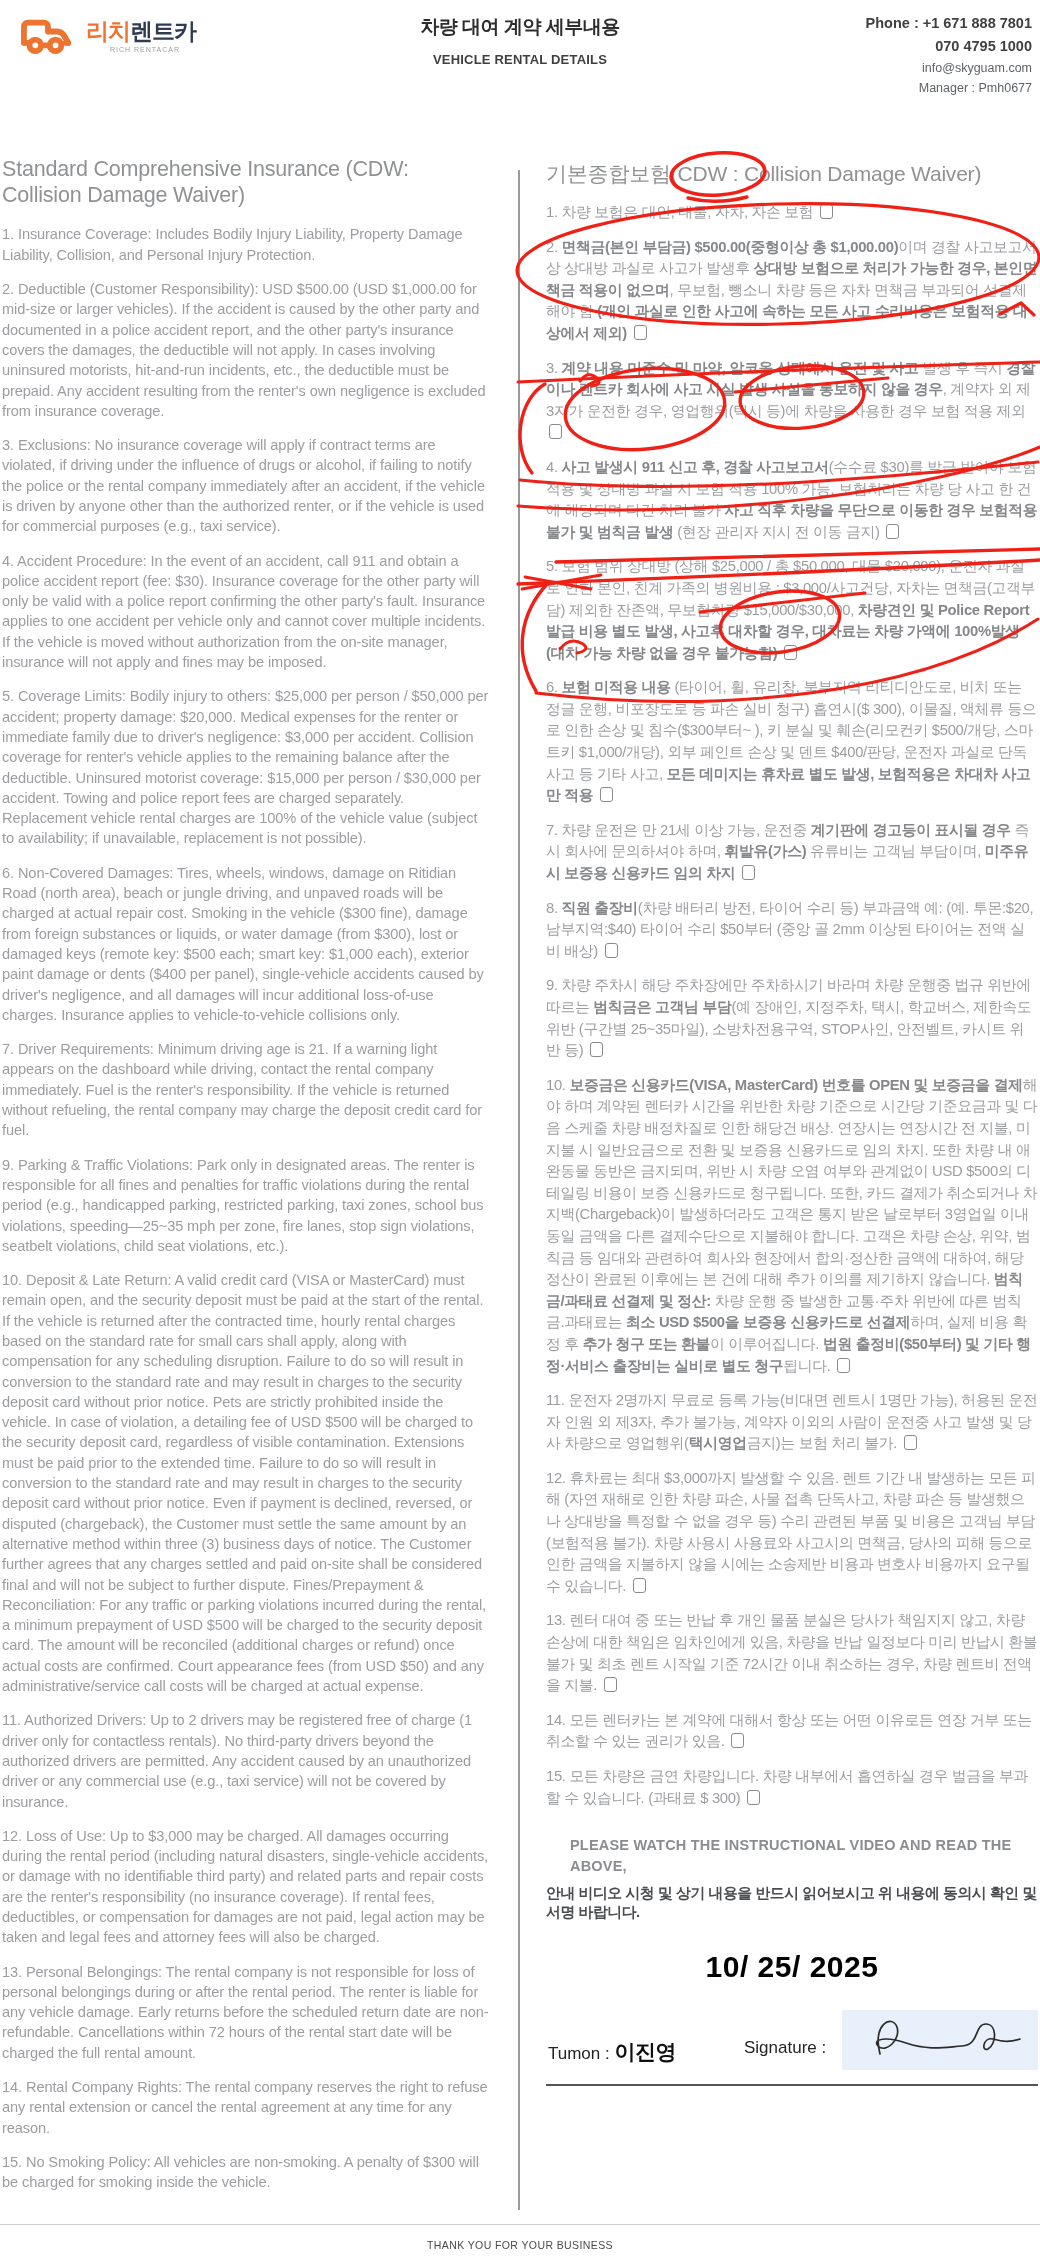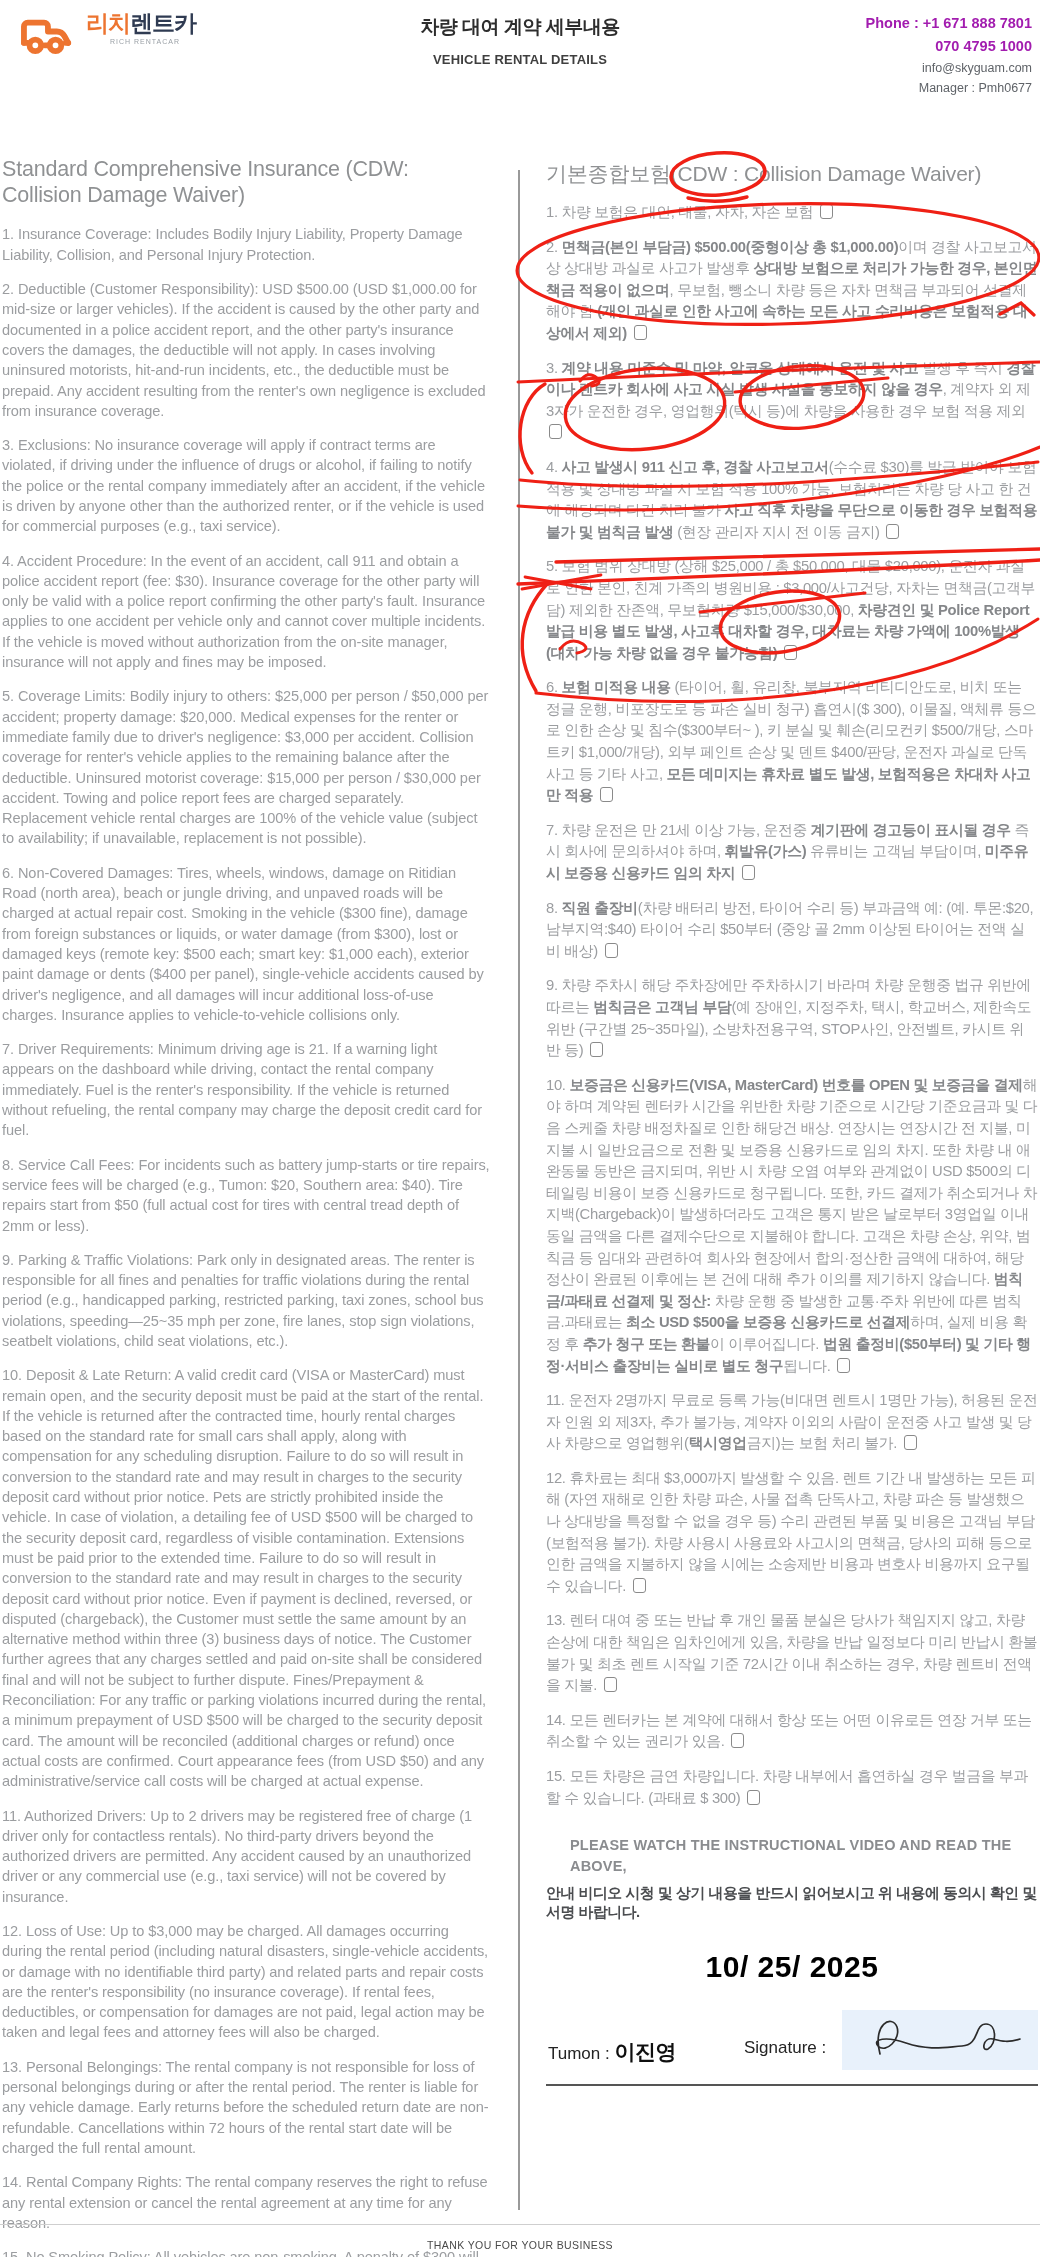--- a/index.html
+++ b/index.html
@@ -7,29 +7,29 @@
     --heading-gray:#8F9193; --red:#EF2015; --ink:#222; --sig-bg:#E8F1FB; --divider:#777;
   }
   html,body{margin:0;padding:0;background:#fff;}
   body{font-family:"Liberation Sans","DejaVu Sans",sans-serif; width:1040px; height:2257px; position:relative; overflow:hidden;}
 
   
   .header{position:absolute;top:0;left:0;width:1040px;height:160px;}
   .logo{position:absolute;left:14px;top:10px;display:flex;align-items:flex-start;}
   .logo .truck{width:78px;height:48px;}
   .logo-text{margin-left:-6px;margin-top:2px;line-height:1;}
-  .logo-kr{font-size:23px;font-weight:bold;letter-spacing:-1px;}
+  .logo-kr{font-size:23px;font-weight:bold;letter-spacing:-1px;margin-top:8px;}
   .logo-kr .rich{color:var(--brand-orange);}
   .logo-kr .rent{color:var(--brand-navy);}
   .logo-sub{font-size:7px;color:#9aa0a6;letter-spacing:1px;margin-top:3px;margin-left:24px;}
   .title-block{position:absolute;left:320px;top:14px;width:400px;text-align:center;}
   .title-kr{font-size:19px;font-weight:bold;color:#2d2d2d;letter-spacing:-0.5px;}
   .title-en{font-size:13px;font-weight:bold;color:#3f3f3f;margin-top:12px;letter-spacing:0.2px;}
   .contact{position:absolute;right:8px;top:12px;text-align:right;line-height:1.6;}
-  .contact .c-bold{font-size:14.5px;font-weight:bold;color:#a21caf;}
+  .contact .c-bold{font-size:14.5px;font-weight:bold;color:#404040;}
   .contact .c-light{font-size:12.5px;color:#5f6368;}
 
   
   .divider-v{position:absolute;left:518px;top:170px;height:2040px;border-left:2px solid var(--divider);opacity:.75;}
   .col-left{position:absolute;left:2px;top:156px;width:489px;color:var(--text-gray);}
   .col-left h2{font-size:21.5px;font-weight:normal;color:var(--heading-gray);margin:0 0 16px 0;line-height:1.22;letter-spacing:-0.2px;}
   .col-left p{font-size:14.6px;line-height:20.3px;margin:0 0 14px 0;letter-spacing:-0.1px;}
   .col-right{position:absolute;left:546px;top:160px;width:492px;color:var(--text-gray);}
   .col-right h2{font-size:21px;font-weight:normal;color:var(--heading-gray);margin:0 0 14px 0;letter-spacing:-0.2px;}
   .col-right p.clause{font-size:14.8px;line-height:21.6px;margin:0 0 13px 0;letter-spacing:-0.3px;}
@@ -91,21 +91,20 @@
 <div class="col-left">
   <h2>Standard Comprehensive Insurance (CDW: Collision Damage Waiver)</h2>
   <div>
       <p class="">1. Insurance Coverage: Includes Bodily Injury Liability, Property Damage Liability, Collision, and Personal Injury Protection.</p>
       <p class="">2. Deductible (Customer Responsibility): USD $500.00 (USD $1,000.00 for mid-size or larger vehicles). If the accident is caused by the other party and documented in a police accident report, and the other party's insurance covers the damages, the deductible will not apply. In cases involving uninsured motorists, hit-and-run incidents, etc., the deductible must be prepaid. Any accident resulting from the renter's own negligence is excluded from insurance coverage.</p>
       <p class="">3. Exclusions: No insurance coverage will apply if contract terms are violated, if driving under the influence of drugs or alcohol, if failing to notify the police or the rental company immediately after an accident, if the vehicle is driven by anyone other than the authorized renter, or if the vehicle is used for commercial purposes (e.g., taxi service).</p>
       <p class="">4. Accident Procedure: In the event of an accident, call 911 and obtain a police accident report (fee: $30). Insurance coverage for the other party will only be valid with a police report confirming the other party's fault. Insurance applies to one accident per vehicle only and cannot cover multiple incidents. If the vehicle is moved without authorization from the on-site manager, insurance will not apply and fines may be imposed.</p>
       <p class="">5. Coverage Limits: Bodily injury to others: $25,000 per person / $50,000 per accident; property damage: $20,000. Medical expenses for the renter or immediate family due to driver's negligence: $3,000 per accident. Collision coverage for renter's vehicle applies to the remaining balance after the deductible. Uninsured motorist coverage: $15,000 per person / $30,000 per accident. Towing and police report fees are charged separately. Replacement vehicle rental charges are 100% of the vehicle value (subject to availability; if unavailable, replacement is not possible).</p>
       <p class="">6. Non-Covered Damages: Tires, wheels, windows, damage on Ritidian Road (north area), beach or jungle driving, and unpaved roads will be charged at actual repair cost. Smoking in the vehicle ($300 fine), damage from foreign substances or liquids, or water damage (from $300), lost or damaged keys (remote key: $500 each; smart key: $1,000 each), exterior paint damage or dents ($400 per panel), single-vehicle accidents caused by driver's negligence, and all damages will incur additional loss-of-use charges. Insurance applies to vehicle-to-vehicle collisions only.</p>
       <p class="">7. Driver Requirements: Minimum driving age is 21. If a warning light appears on the dashboard while driving, contact the rental company immediately. Fuel is the renter's responsibility. If the vehicle is returned without refueling, the rental company may charge the deposit credit card for fuel.</p>
-      <p class="">8. Service Call Fees: For incidents such as battery jump-starts or tire repairs, service fees will be charged (e.g., Tumon: $20, Southern area: $40). Tire repairs start from $50 (full actual cost for tires with central tread depth of 2mm or less).</p>
       <p class="">9. Parking &amp; Traffic Violations: Park only in designated areas. The renter is responsible for all fines and penalties for traffic violations during the rental period (e.g., handicapped parking, restricted parking, taxi zones, school bus violations, speeding—25~35 mph per zone, fire lanes, stop sign violations, seatbelt violations, child seat violations, etc.).</p>
       <p class="">10. Deposit &amp; Late Return: A valid credit card (VISA or MasterCard) must remain open, and the security deposit must be paid at the start of the rental. If the vehicle is returned after the contracted time, hourly rental charges based on the standard rate for small cars shall apply, along with compensation for any scheduling disruption. Failure to do so will result in conversion to the standard rate and may result in charges to the security deposit card without prior notice. Pets are strictly prohibited inside the vehicle. In case of violation, a detailing fee of USD $500 will be charged to the security deposit card, regardless of visible contamination. Extensions must be paid prior to the extended time. Failure to do so will result in conversion to the standard rate and may result in charges to the security deposit card without prior notice. Even if payment is declined, reversed, or disputed (chargeback), the Customer must settle the same amount by an alternative method within three (3) business days of notice. The Customer further agrees that any charges settled and paid on-site shall be considered final and will not be subject to further dispute. Fines/Prepayment &amp; Reconciliation: For any traffic or parking violations incurred during the rental, a minimum prepayment of USD $500 will be charged to the security deposit card. The amount will be reconciled (additional charges or refund) once actual costs are confirmed. Court appearance fees (from USD $50) and any administrative/service call costs will be charged at actual expense.</p>
       <p class="">11. Authorized Drivers: Up to 2 drivers may be registered free of charge (1 driver only for contactless rentals). No third-party drivers beyond the authorized drivers are permitted. Any accident caused by an unauthorized driver or any commercial use (e.g., taxi service) will not be covered by insurance.</p>
       <p class="">12. Loss of Use: Up to $3,000 may be charged. All damages occurring during the rental period (including natural disasters, single-vehicle accidents, or damage with no identifiable third party) and related parts and repair costs are the renter's responsibility (no insurance coverage). If rental fees, deductibles, or compensation for damages are not paid, legal action may be taken and legal fees and attorney fees will also be charged.</p>
       <p class="">13. Personal Belongings: The rental company is not responsible for loss of personal belongings during or after the rental period. The renter is liable for any vehicle damage. Early returns before the scheduled return date are non-refundable. Cancellations within 72 hours of the rental start date will be charged the full rental amount.</p>
       <p class="">14. Rental Company Rights: The rental company reserves the right to refuse any rental extension or cancel the rental agreement at any time for any reason.</p>
       <p class="">15. No Smoking Policy: All vehicles are non-smoking. A penalty of $300 will be charged for smoking inside the vehicle.</p>
     </div>
 </div>
 

